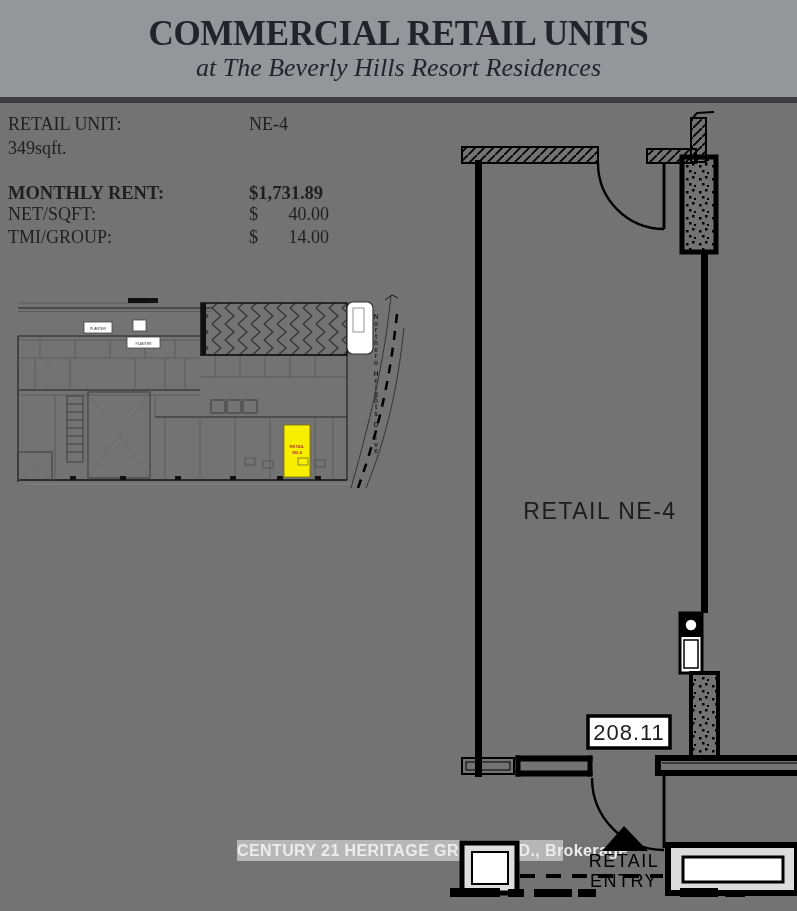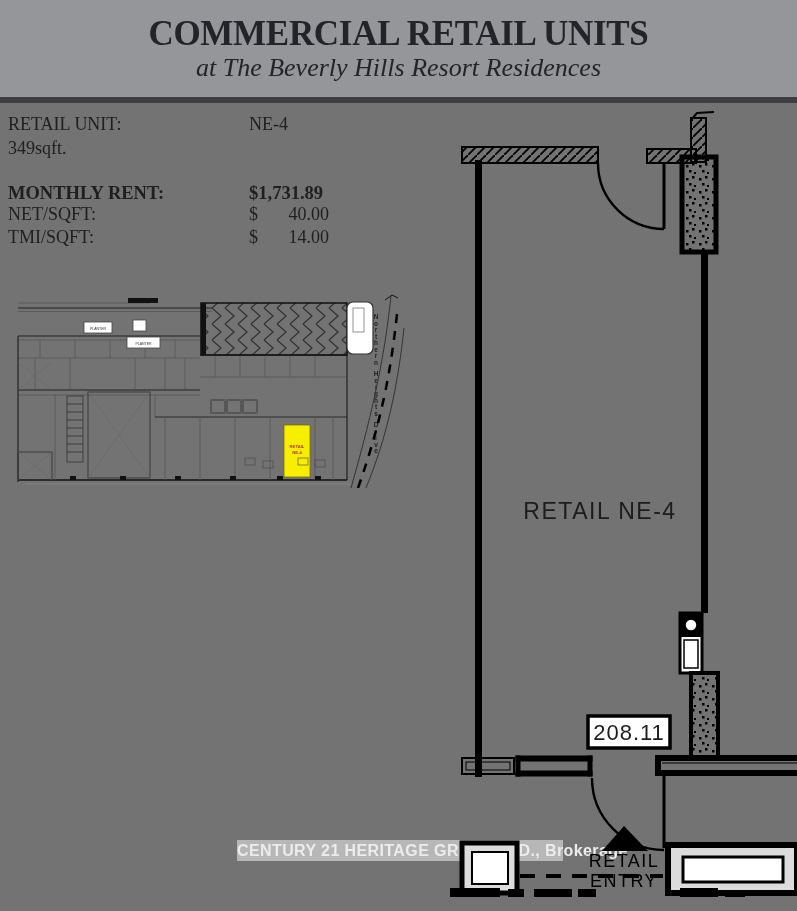--- a/index.html
+++ b/index.html
@@ -59,21 +59,21 @@
       <span>$1,731.89</span>
     </div>
     <div class="info-row">
       <span class="info-label">NET/SQFT:</span>
       <span class="money">
         <span>$</span>
         <span>40.00</span>
       </span>
     </div>
     <div class="info-row">
-      <span class="info-label">TMI/SQFT:</span>
+      <span class="info-label">TMI/GROUP:</span>
       <span class="money">
         <span>$</span>
         <span>14.00</span>
       </span>
     </div>
   </div>
 
   <div class="watermark">CENTURY 21 HERITAGE GROUP LTD., Brokerage</div>
 
   <svg class="site-plan" width="390" height="196" viewBox="0 0 390 196">

